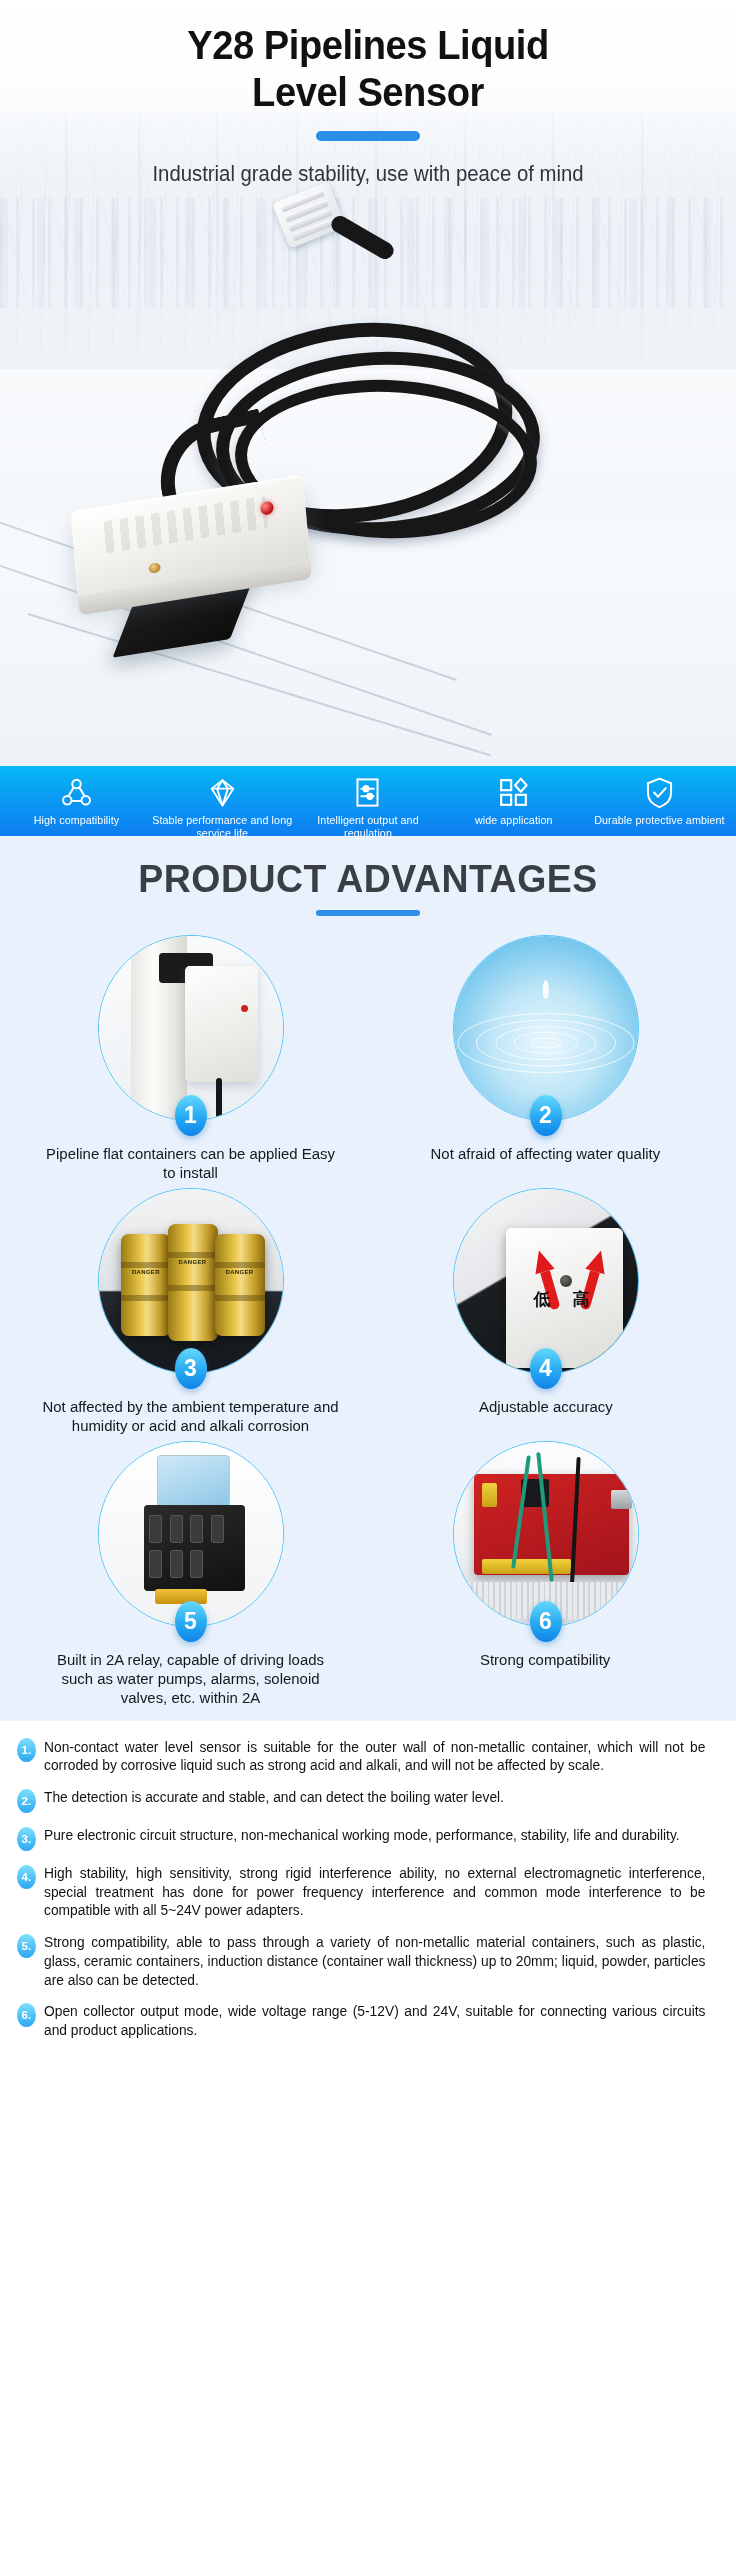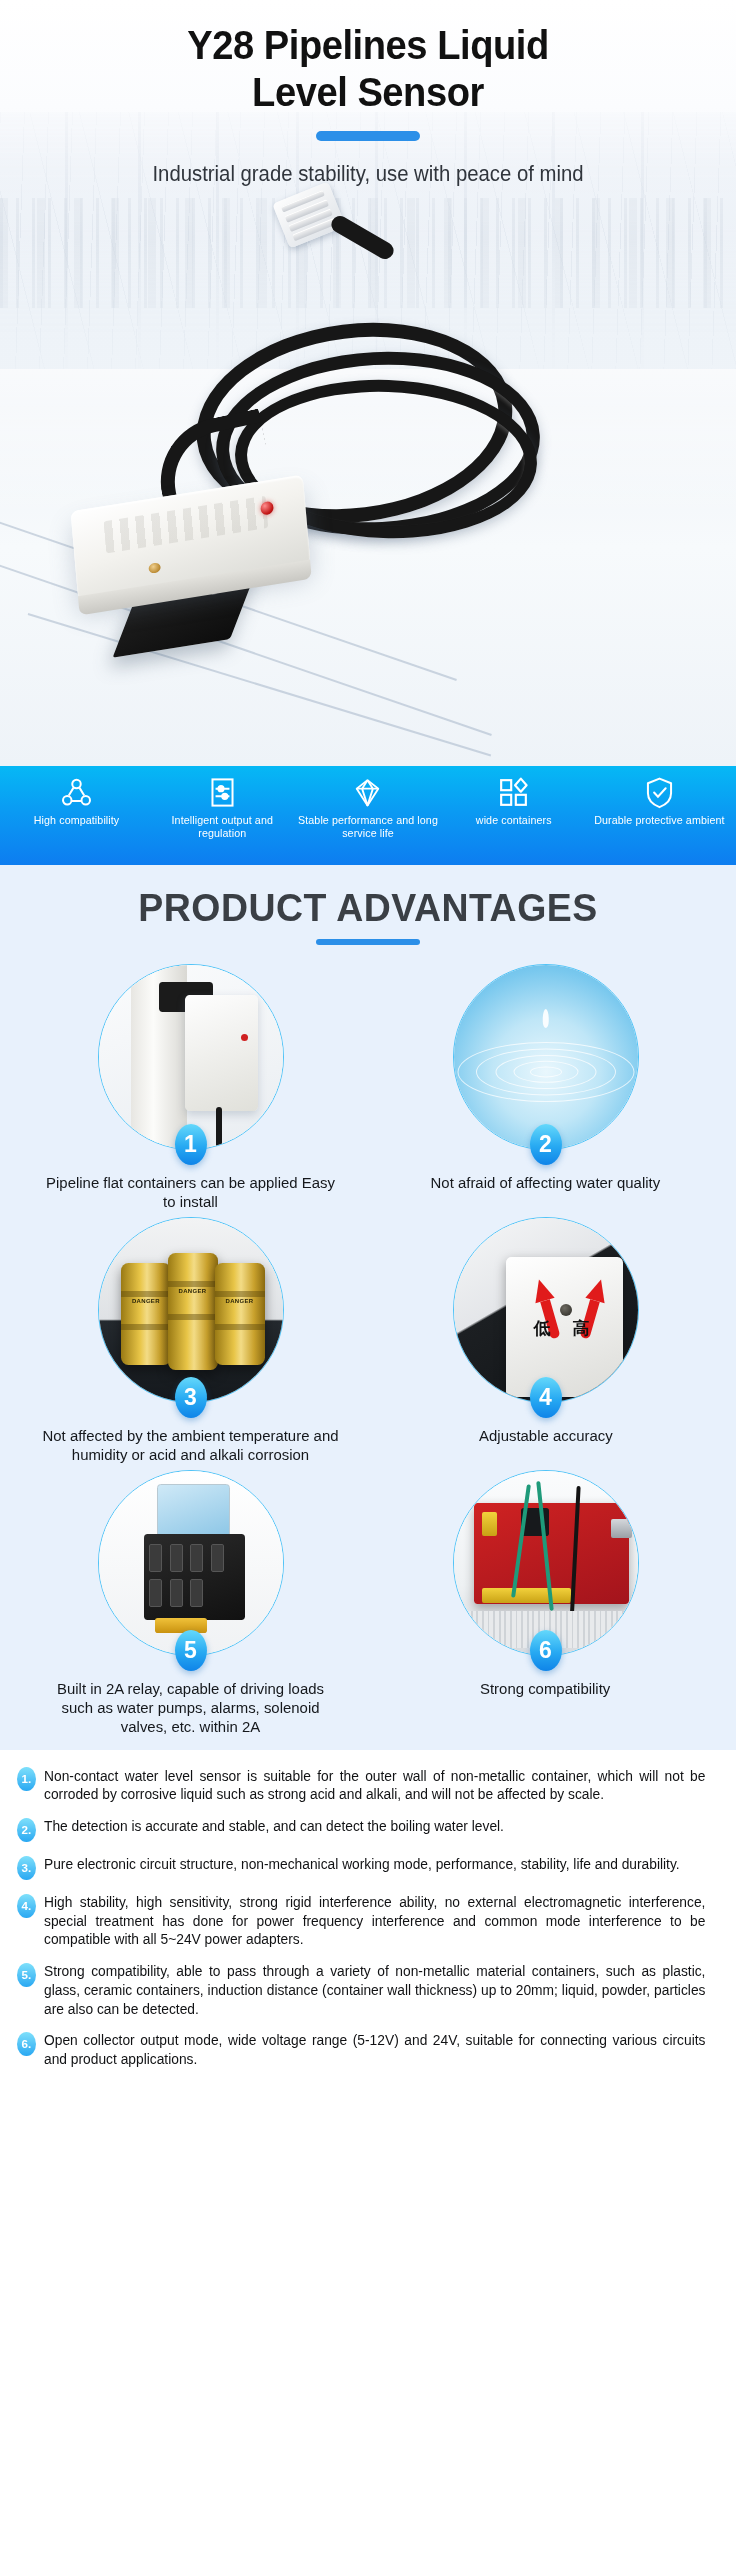--- a/index.html
+++ b/index.html
@@ -150,21 +150,21 @@
     box-shadow: 58px 5.6px 0 #55585c;
   }
   .bracket-arm {
     position:absolute; left: 173px; top: 207px; width: 24px; height: 67px;
     background: linear-gradient(150deg,#2b2b2b,#101010);
     transform: rotate(-9deg) skewX(-8deg); border-radius:2.8px;
   }
 
   
   .features {
-    width: 736px; height: 99px;
+    width: 736px; height: 70px;
     background: linear-gradient(180deg,#06b8f5 0%, #0a9bf3 45%, #0d7df0 100%);
     display: flex; align-items: flex-start; padding: 8.4px 3.7px 0;
   }
   .feat { flex: 1; display: flex; flex-direction: column; align-items: center; }
   .feat-icon { width: 37px; height: 37px; display:block; }
   .feat-label {
     margin-top: 2.8px; text-align: center; color: #ffffff;
     font-size: 10.7px; line-height: 1.16; letter-spacing: 0.1px;
     font-family: "Liberation Sans Narrow", "Liberation Sans", sans-serif;
     padding: 0 1.9px;
@@ -320,45 +320,45 @@
       <circle cx="24" cy="13" r="5.5"></circle>
         <circle cx="12" cy="34" r="5.5"></circle>
         <circle cx="36" cy="34" r="5.5"></circle>
       <path d="M20 18 L14 28 M28 18 L34 28 M18 35 L30 35"></path>
     </svg>
     <div class="feat-label">High compatibility</div>
   </div>
 
 
   <div class="feat">
+    <svg class="feat-icon" viewBox="0 0 48 48" fill="none" stroke="#fff" stroke-width="2.4">
+      <path d="M10 19 L24 8 L38 19 L24 41 Z" stroke-linejoin="round"></path>
+      <path d="M10 19 H38 M17 19 L24 41 M31 19 L24 41 M17 19 L24 8 M31 19 L24 8"></path>
+    </svg>
+    <div class="feat-label">Stable performance and long service life</div>
+  </div>
+
+  <div class="feat">
     <svg class="feat-icon" viewBox="0 0 48 48" fill="none" stroke="#fff" stroke-width="2.6">
       <rect x="11" y="7" width="26" height="34"></rect>
       <path d="M15 19 H33 M15 29 H33"></path>
       <circle cx="22" cy="19" r="3.4" fill="#fff"></circle>
         <circle cx="27" cy="29" r="3.4" fill="#fff"></circle>
     </svg>
     <div class="feat-label">Intelligent output and regulation</div>
   </div>
 
   <div class="feat">
-    <svg class="feat-icon" viewBox="0 0 48 48" fill="none" stroke="#fff" stroke-width="2.4">
-      <path d="M10 19 L24 8 L38 19 L24 41 Z" stroke-linejoin="round"></path>
-      <path d="M10 19 H38 M17 19 L24 41 M31 19 L24 41 M17 19 L24 8 M31 19 L24 8"></path>
-    </svg>
-    <div class="feat-label">Stable performance and long service life</div>
-  </div>
-
-  <div class="feat">
     <svg class="feat-icon" viewBox="0 0 48 48" fill="none" stroke="#fff" stroke-width="2.8">
       <rect x="8" y="8" width="13" height="13"></rect>
         <rect x="8" y="27" width="13" height="13"></rect>
       <rect x="27" y="27" width="13" height="13"></rect>
       <path d="M33.5 6 L41 14.5 L33.5 23 L26 14.5 Z" stroke-linejoin="round"></path>
     </svg>
-    <div class="feat-label">wide containers</div>
+    <div class="feat-label">wide application</div>
   </div>
 
   <div class="feat">
     <svg class="feat-icon" viewBox="0 0 48 48" fill="none" stroke="#fff" stroke-width="2.6">
       <path d="M24 6 L39 12 V25 C39 34 32 40 24 43 C16 40 9 34 9 25 V12 Z" stroke-linejoin="round"></path>
       <path d="M17 24 l5 5.5 l10 -11" stroke-linecap="round"></path>
     </svg>
     <div class="feat-label">Durable protective ambient</div>
   </div>
 

